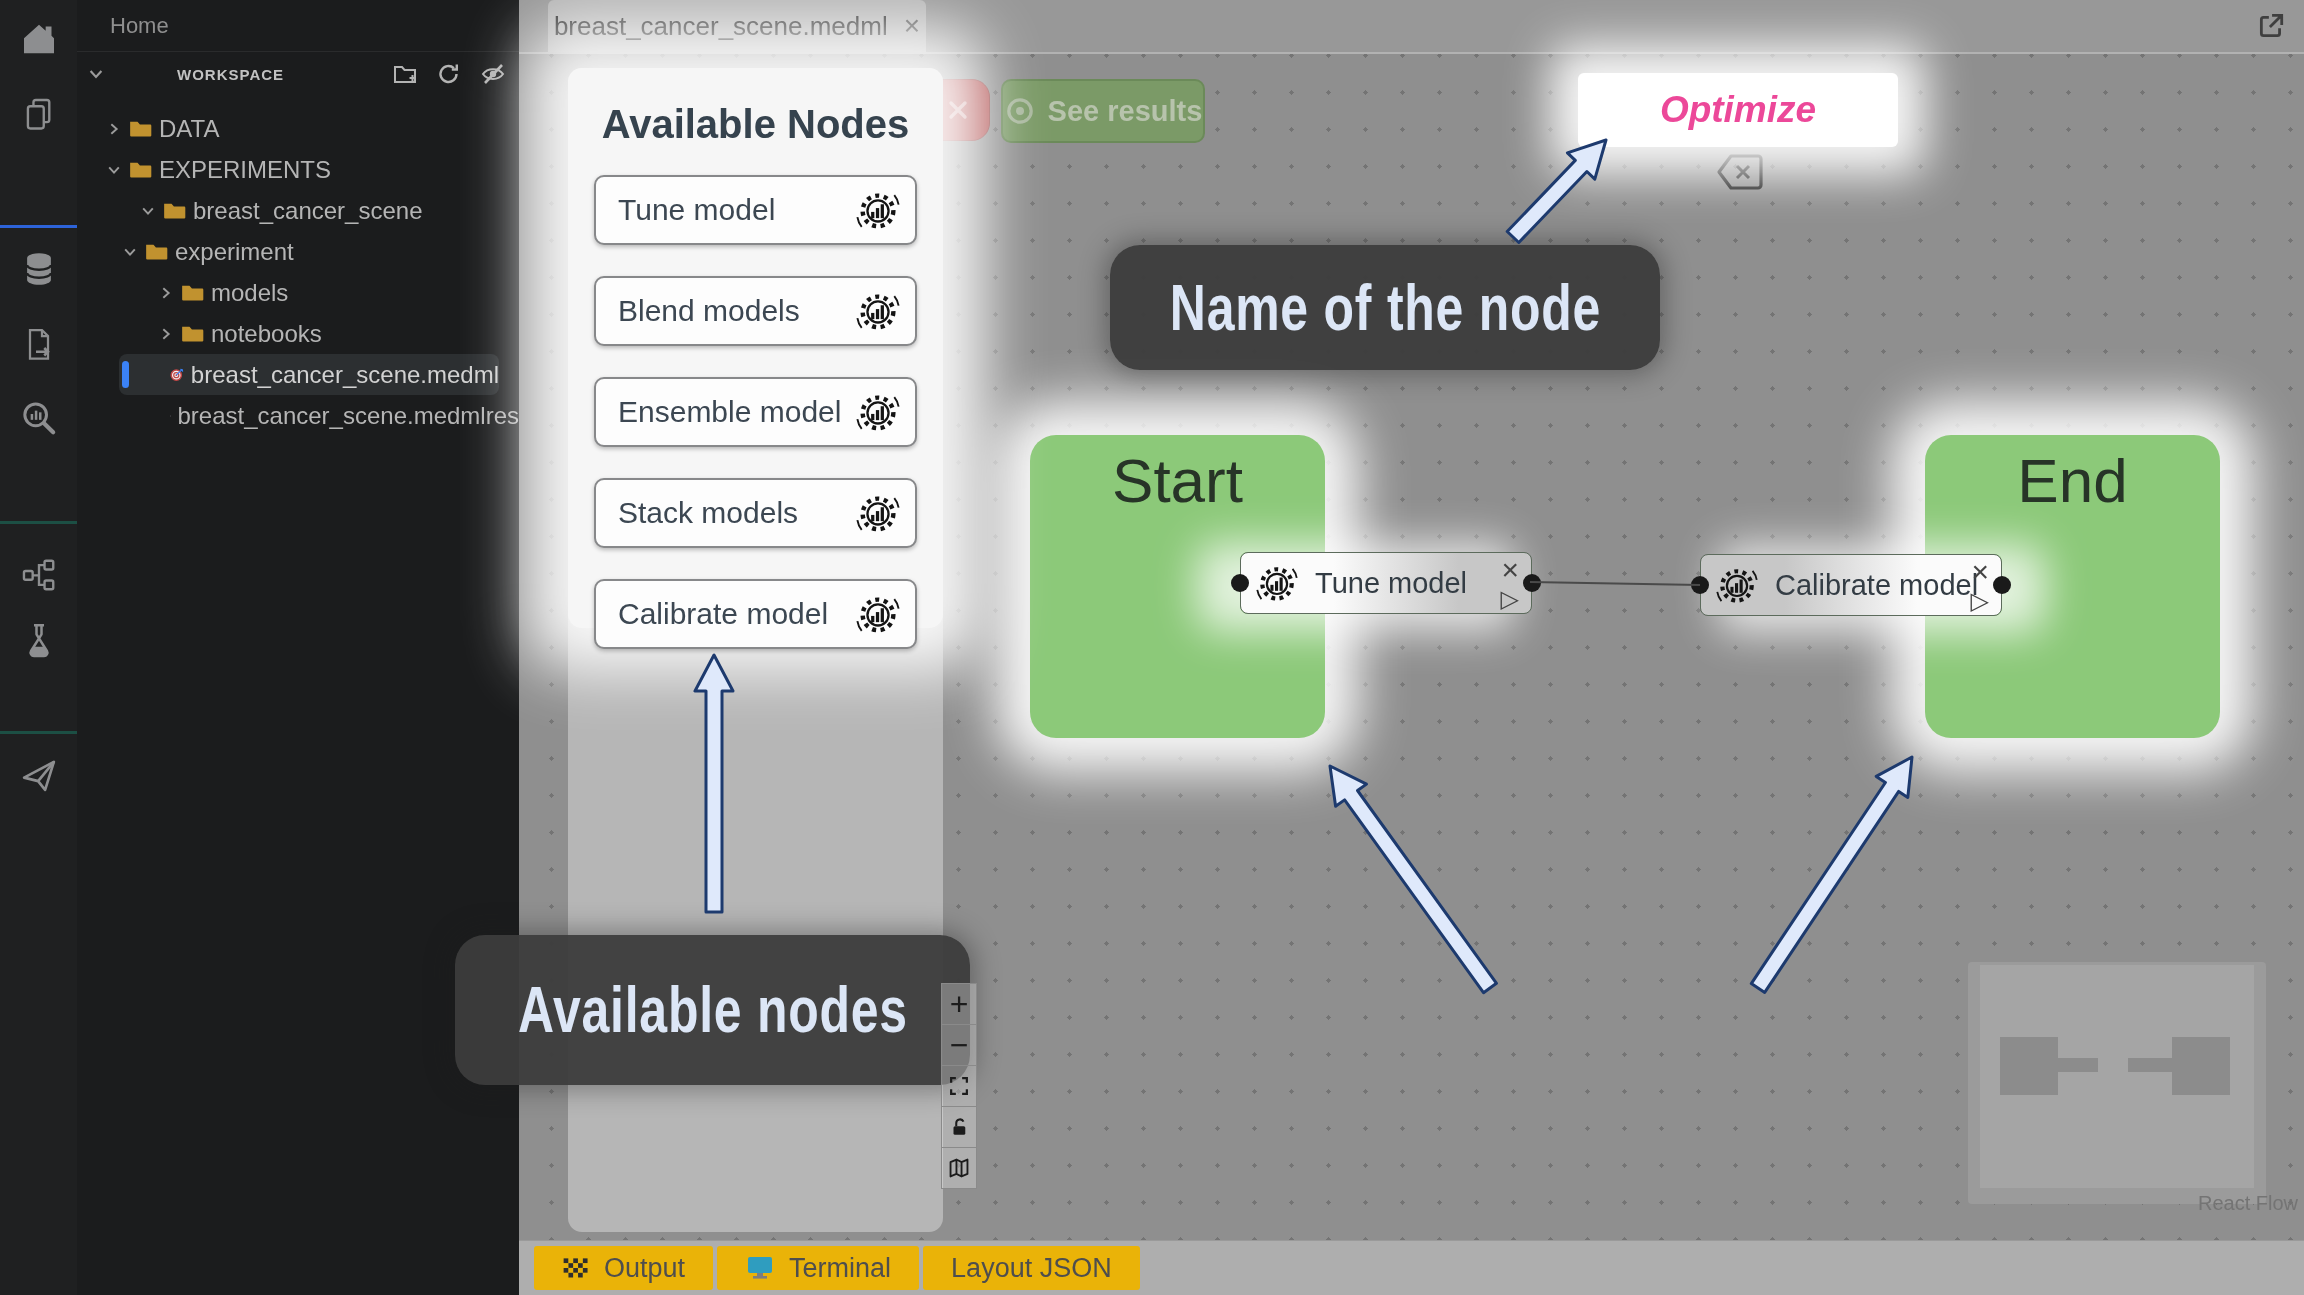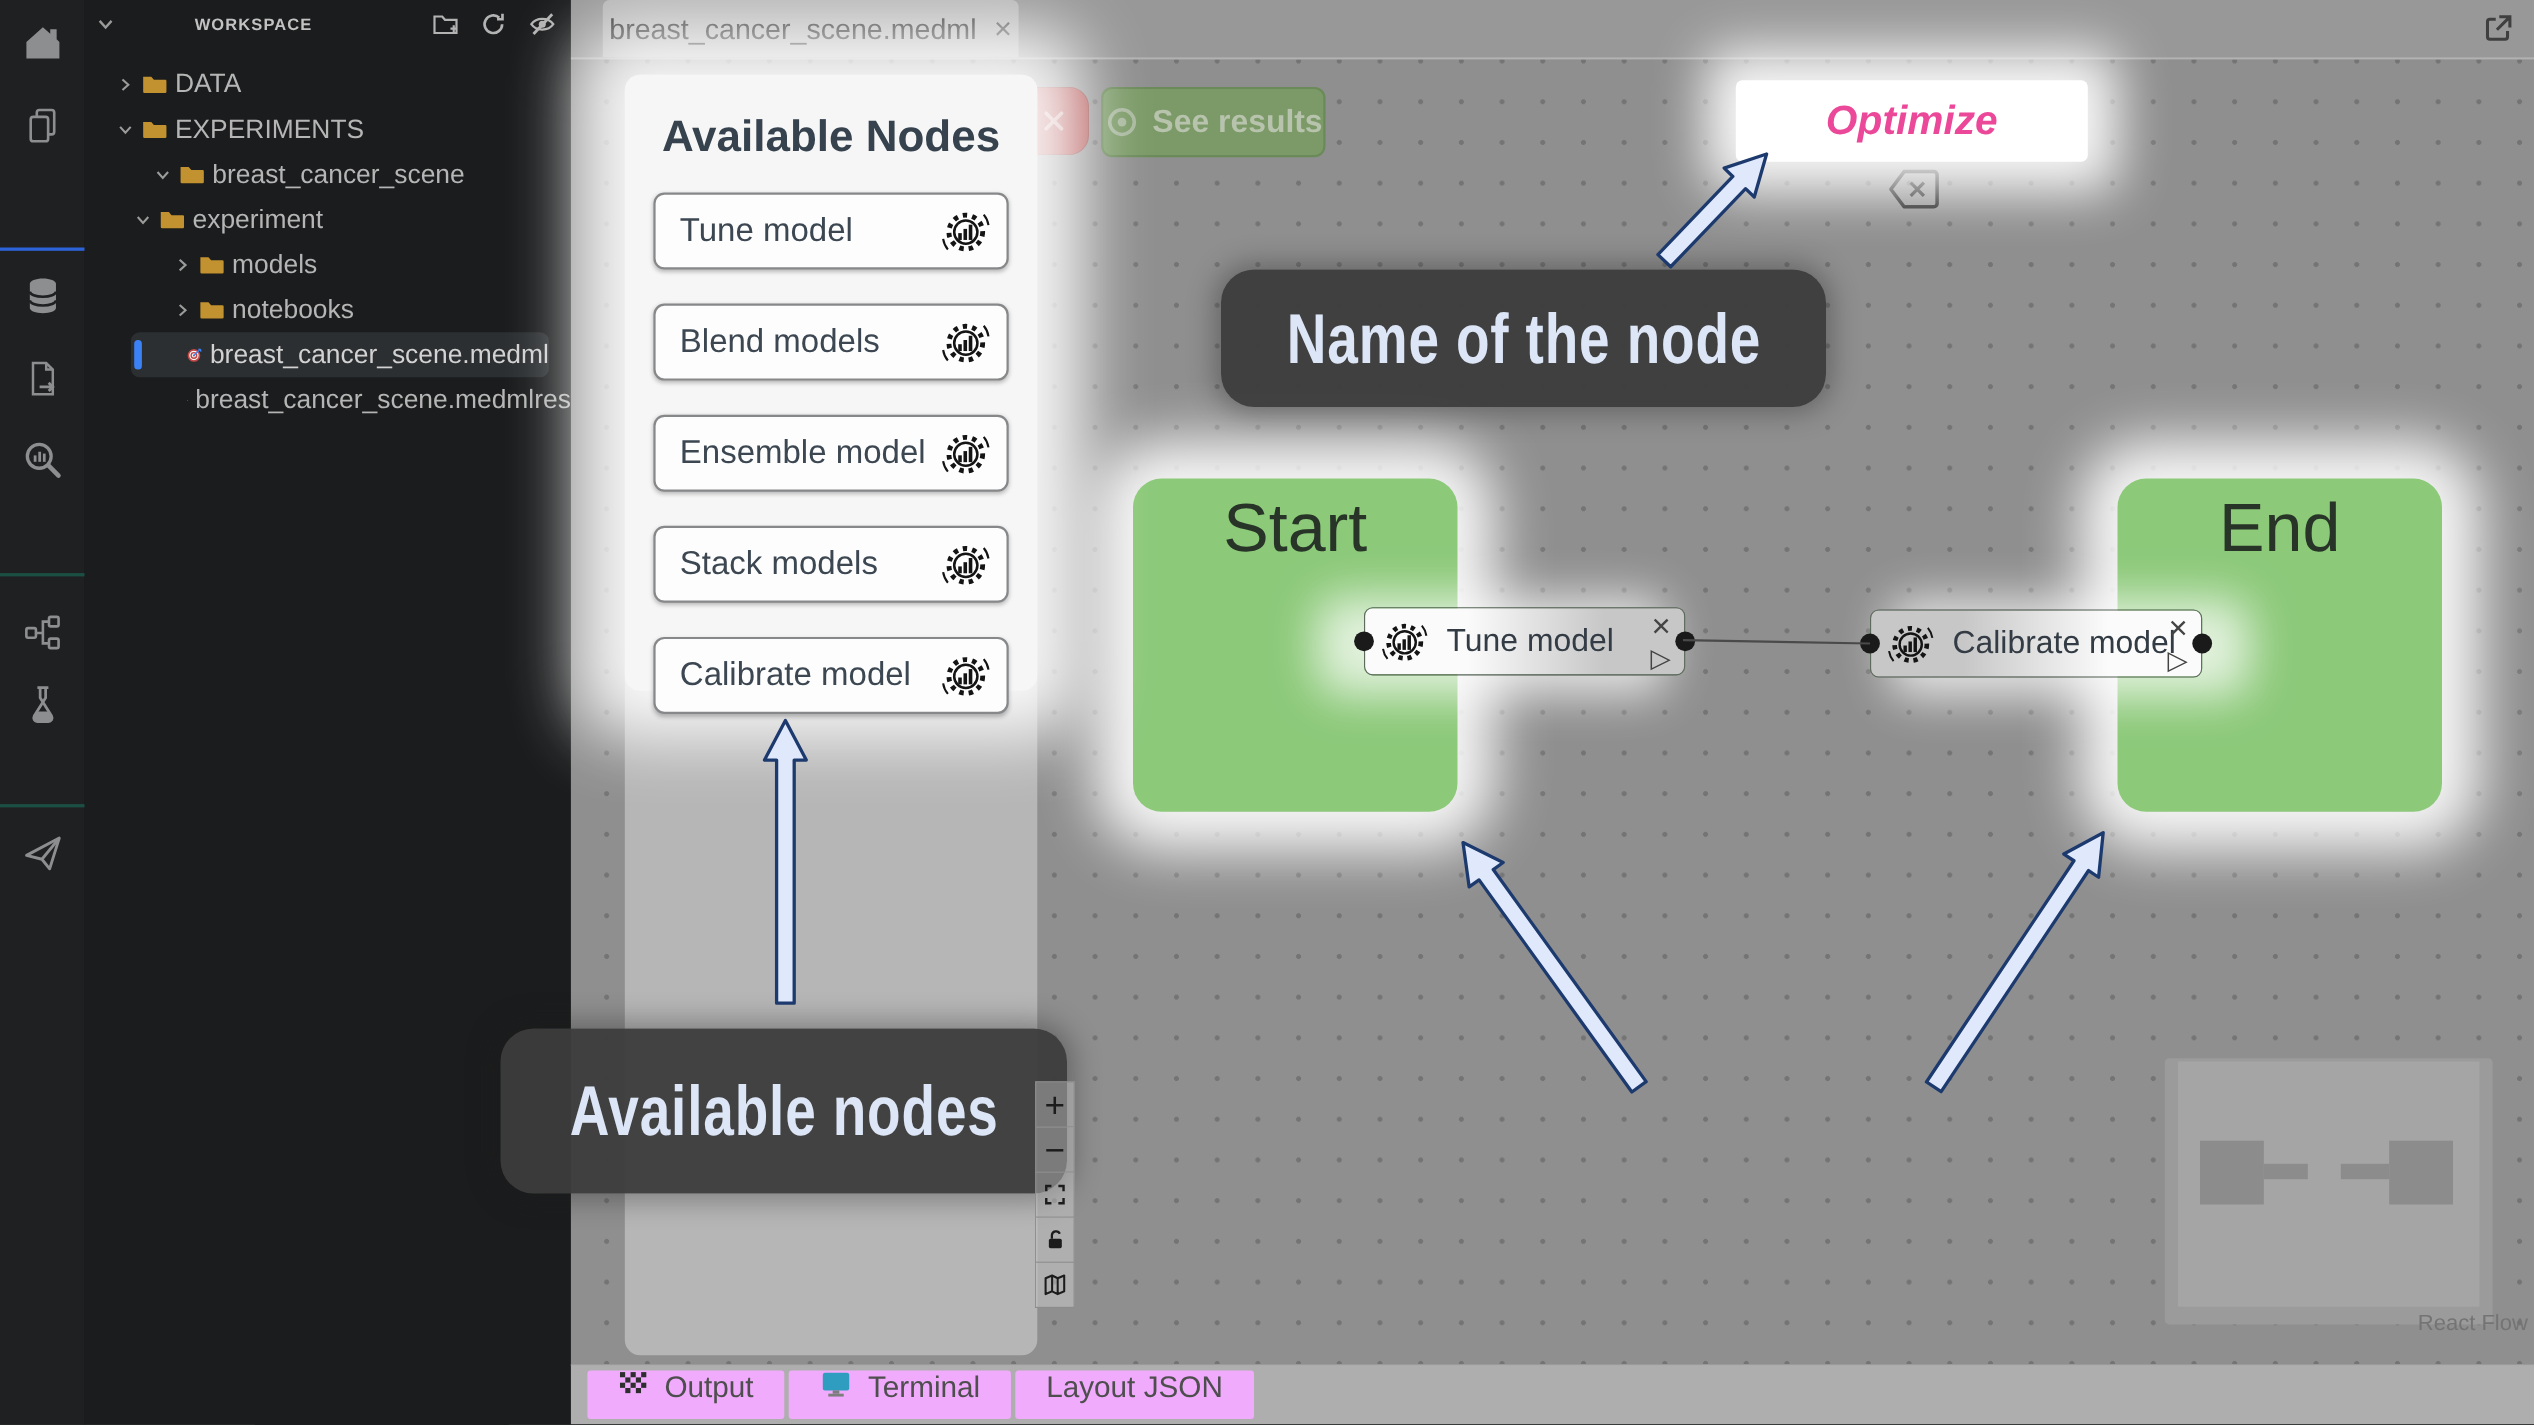--- a/index.html
+++ b/index.html
@@ -85,21 +85,21 @@
   .ctrl-btn:first-child{border-top:1px solid #8a8a8a;}
 
   
   .minimap{position:absolute;left:1968px;top:962px;width:298px;height:242px;background:#9b9b9b;border-radius:4px;z-index:4;cursor:pointer;}
   .mm-inner{position:absolute;left:12px;top:3px;right:12px;bottom:16px;background:#a5a5a5;}
   .mm-shape{position:absolute;background:#8c8c8c;}
   .rf-attribution{position:absolute;left:2198px;top:1192px;font-size:20px;color:#747474;z-index:5;}
 
   
   .bottombar{position:absolute;left:519px;top:1240px;width:1785px;height:55px;background:#aeaeae;display:flex;align-items:center;padding-left:15px;box-sizing:border-box;gap:4px;border-top:1px solid #9a9a9a;}
-  .bchip{height:44px;background:#f0abfc;display:flex;gap:14px;padding:0 28px;border-radius:3px;cursor:pointer;}
+  .bchip{height:44px;background:#eab308;display:flex;align-items:center;gap:14px;padding:0 28px;border-radius:3px;cursor:pointer;}
   .bchip span{font-size:27px;color:#4e4e4e;}
 
   
   .overlay{position:absolute;left:0;top:0;width:2304px;height:1295px;pointer-events:none;z-index:40;}
   svg{display:block;}
 </style>
 </head>
 <body>
 
 <div class="app">
@@ -180,20 +180,23 @@
     <div class="act-sep" style="top:731px;background:#1c4f44"></div>
     <div class="act-icon" style="top:752px">
       <svg width="42" height="42" viewBox="0 0 48 48">
           <path d="M7 27 L41 9 L31 41 L23 31 Z" fill="none" stroke="#8d8e90" stroke-width="3" stroke-linejoin="round"></path>
           <path d="M23 31 L41 9" fill="none" stroke="#8d8e90" stroke-width="3"></path>
         </svg>
     </div>
   </nav>
 
   <section class="explorer">
+    <div class="home-row">
+      <span>Home</span>
+    </div>
     <div class="ws-header">
       <svg width="18" height="18" viewBox="0 0 15 15">
           <use href="#chev-down"></use>
         </svg>
       <span class="ws-title">WORKSPACE</span>
       <span class="ws-actions">
         <span class="wbtn">
           <svg width="26" height="24" viewBox="0 0 24 24">
               <path d="M2 5 h7 l2.5 3 H22 v12 H2 Z" fill="none" stroke="#b3b3b3" stroke-width="2"></path>
               <path d="M16.5 16 h6 M19.5 13 v6" stroke="#b3b3b3" stroke-width="2"></path>

